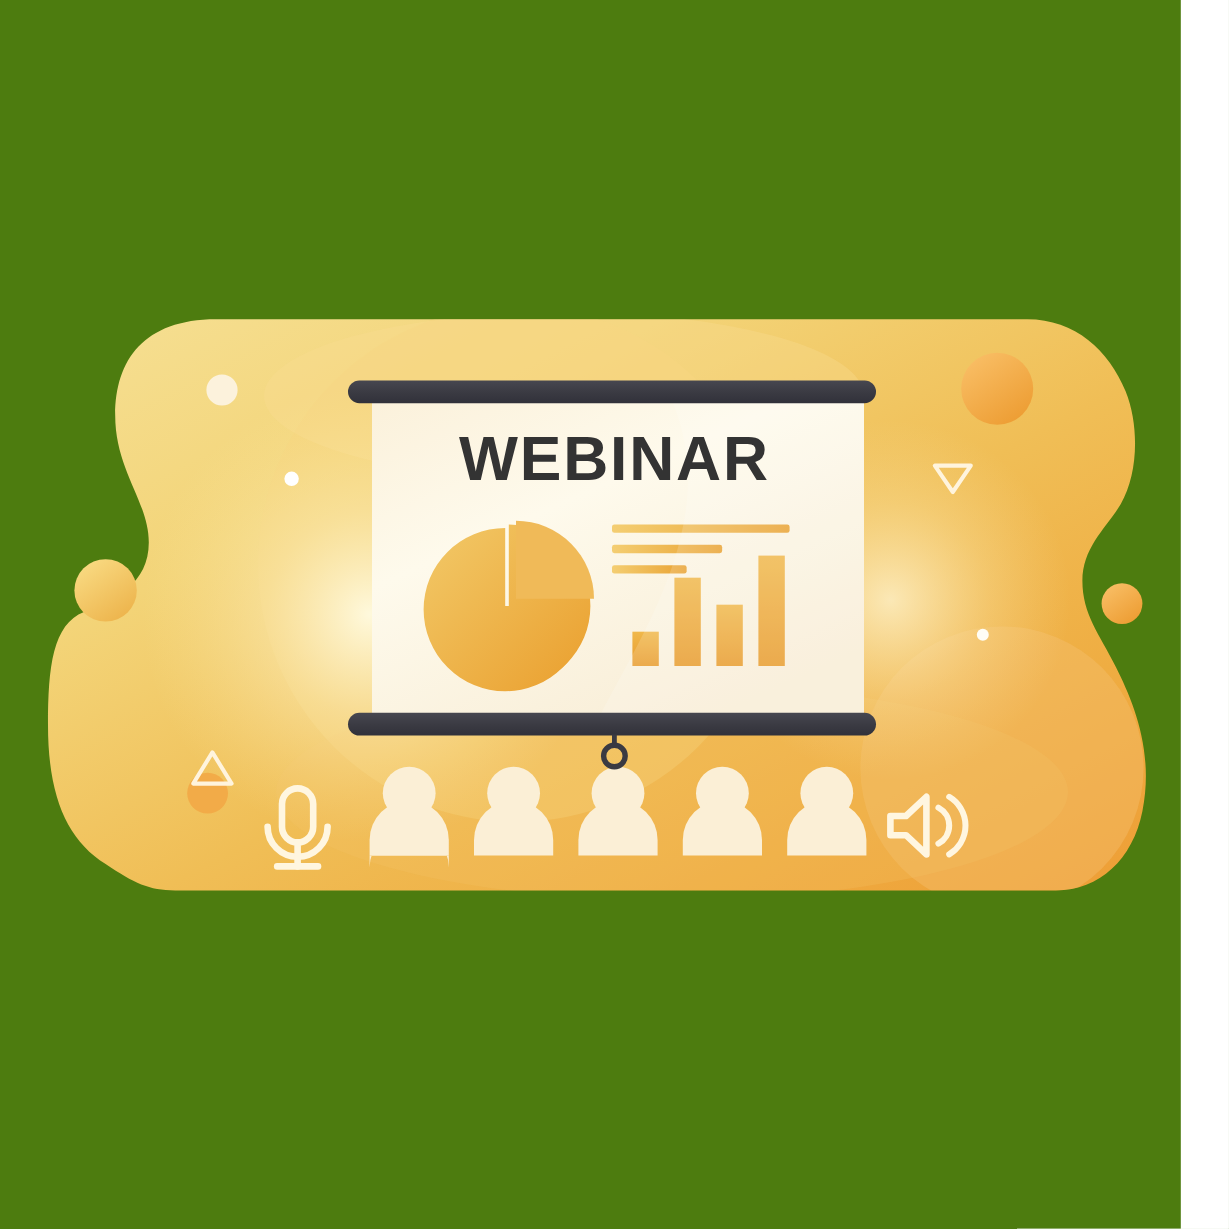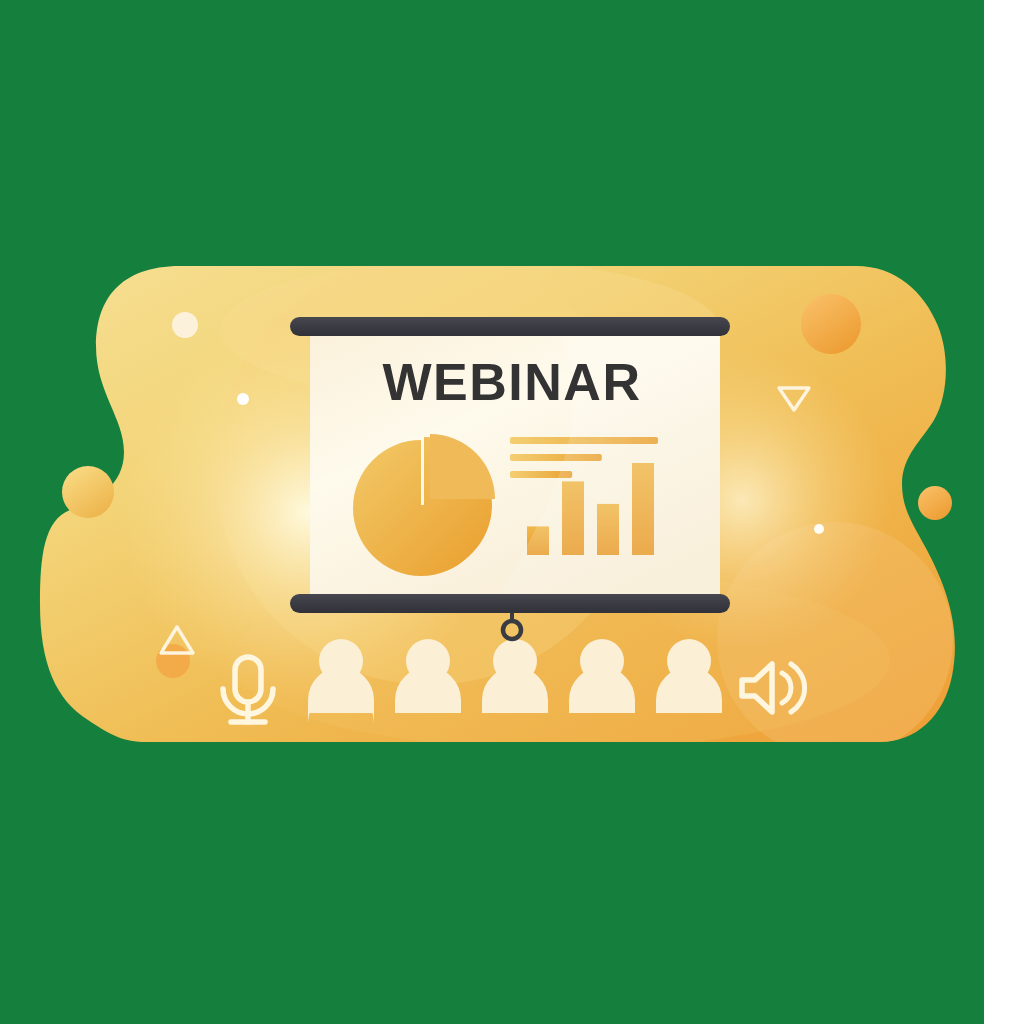--- a/index.html
+++ b/index.html
@@ -5,21 +5,21 @@
 <style>
   * { margin:0; padding:0; box-sizing:border-box; }
   html,body{
     width:1024px; height:1024px; overflow:hidden;
     background:#ffffff;
     font-family:"Liberation Sans", sans-serif;
   }
   #stage{
     position:relative;
     width:984px; height:1024px;
-    background:#15803d;
+    background:#4d7c0f;
     text-align:right;
   }
   .illus{
     position:absolute;
     left:0; top:0;
     width:1024px; height:1024px;
   }
   
   svg text{ font-family:"Liberation Sans", sans-serif; }
 </style>

